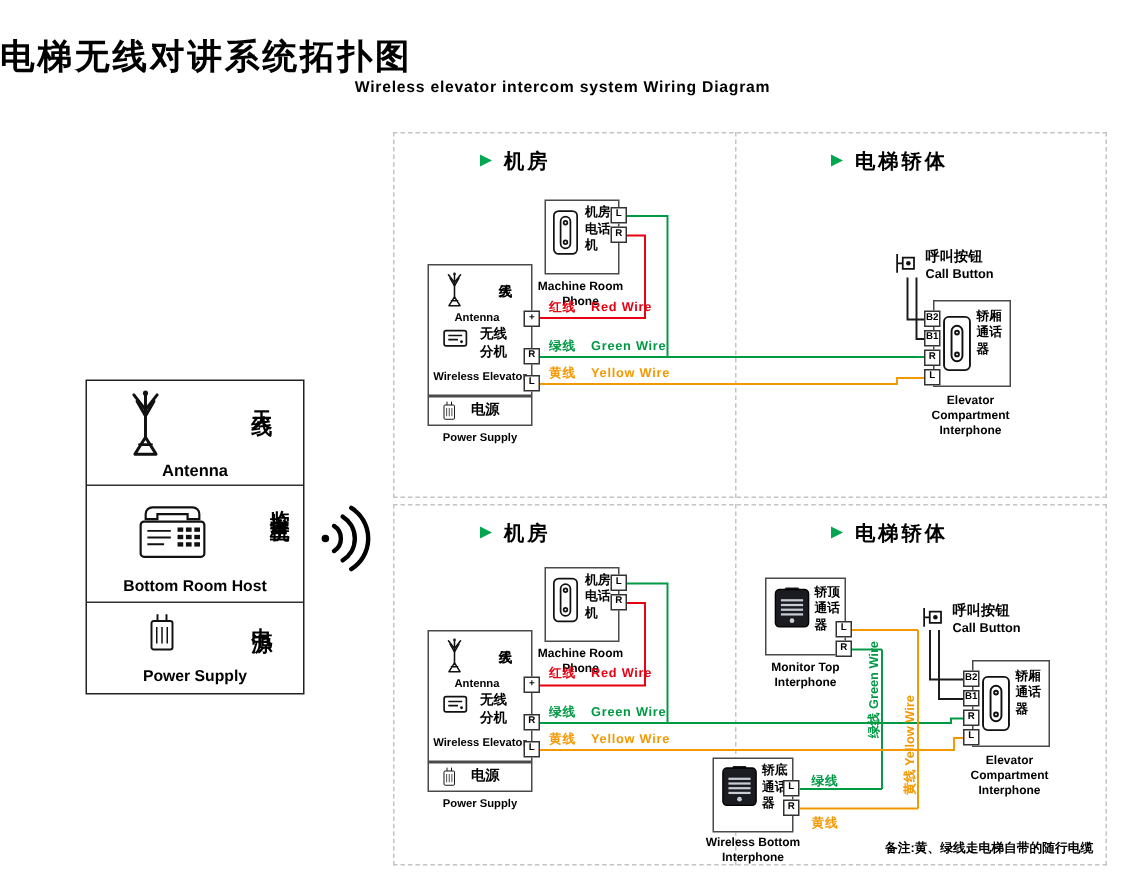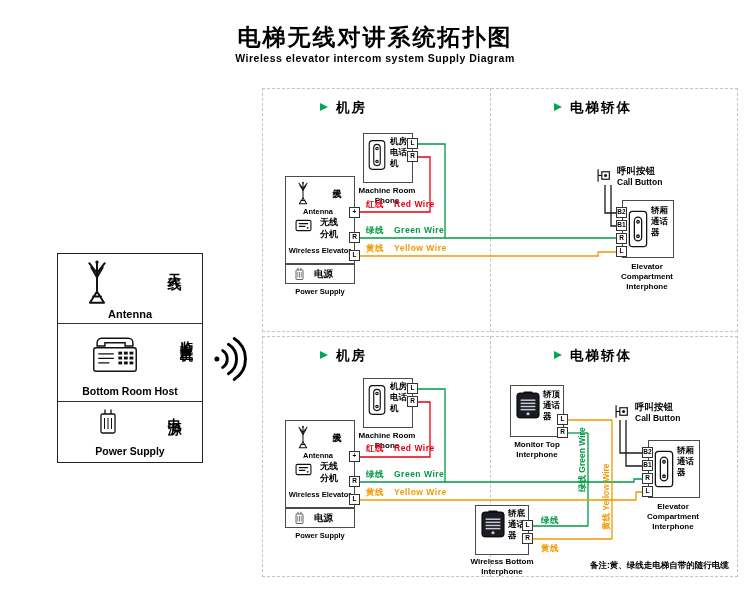--- a/index.html
+++ b/index.html
@@ -1,21 +1,21 @@
 <!DOCTYPE html>
 <html><head>
 <meta charset="utf-8">
 <style>
   *{margin:0;padding:0;box-sizing:border-box}
   html,body{background:#fff}
   body{width:750px;height:589px;position:relative;font-family:"Liberation Sans","DejaVu Sans",sans-serif;color:#000}
   .canvas{position:absolute;left:0;top:0;width:750px;height:589px;overflow:hidden;background:#fff}
   .abs{position:absolute}
   .sec{display:contents}
-  .title-cn{left:0;top:22px;width:750px;text-align:center;font-size:23px;font-weight:900;letter-spacing:2px}
+  .title-cn{left:0;top:22px;width:750px;font-size:23px;font-weight:900;letter-spacing:2px}
   .title-en{left:0;top:52px;width:750px;text-align:center;font-size:10.5px;font-weight:bold;letter-spacing:.5px}
   .mc-heading{left:34px;top:131px;font-size:38px;font-weight:900;letter-spacing:3px}
   .mc-box{left:57px;top:253px;width:146px;height:210px;border:1.6px solid #222;background:#fff}
   .mc-row{position:relative;width:100%}
   .mc-row.r1{height:70px;border-bottom:1.2px solid #333}
   .mc-row.r2{height:78px;border-bottom:1.2px solid #333}
   .mc-row.r3{height:58px}
   .vcn{writing-mode:vertical-rl;text-orientation:upright;font-weight:bold}
   .mc-en{position:absolute;left:0;right:0;text-align:center;font-weight:bold}
   .box{position:absolute;border:1.2px solid #4a4a4a;background:#fff;z-index:2}
@@ -125,21 +125,21 @@
           <path d="M10,14 A9.5,9.5 0 0 1 10,30"></path>
           <path d="M15.5,8 A16.5,16.5 0 0 1 15.5,36"></path>
           <path d="M21,2.5 A23,23 0 0 1 21,41.5"></path>
         </g>
       </symbol>
     </defs>
   </svg>
 
   
   <div class="abs title-cn">电梯无线对讲系统拓扑图</div>
-  <div class="abs title-en">Wireless elevator intercom system Supply Diagram</div>
+  <div class="abs title-en">Wireless elevator intercom system Wiring Diagram</div>
 
   
 
   <div class="abs mc-box">
     <div class="mc-row r1">
       <svg class="abs" style="left:22px;top:5px" width="34" height="48">
           <use href="#sym-antenna"></use>
         </svg>
       <span class="abs vcn" style="right:18px;top:8px;height:46px;font-size:14px;letter-spacing:4px">天线</span>
       <div class="mc-en" style="bottom:3px;font-size:11px">Antenna</div>

